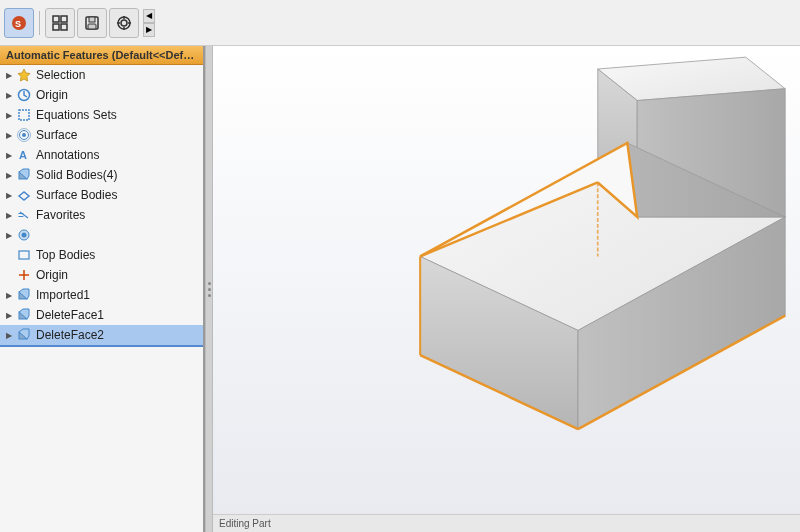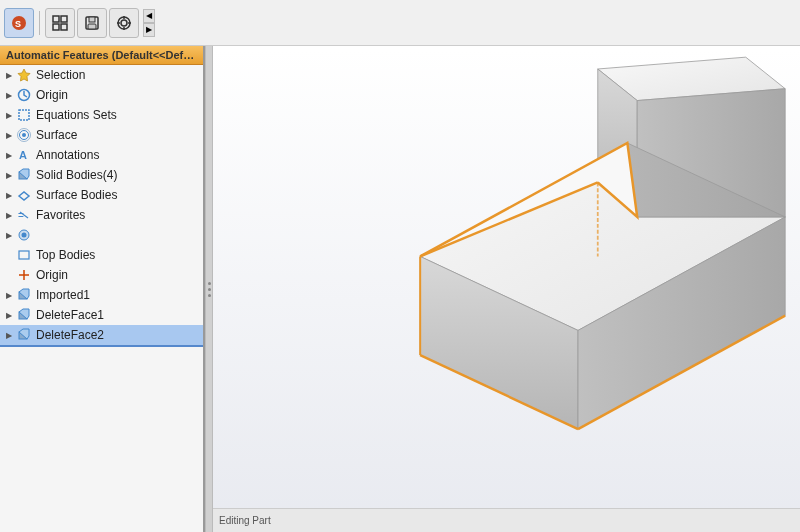--- a/index.html
+++ b/index.html
@@ -168,21 +168,21 @@
       width: 100%;
       height: 100%;
     }
 
     
     .status-bar {
       position: absolute;
       bottom: 0;
       left: 0;
       right: 0;
-      height: 24px;
+      height: 18px;
       background: #e8e8e8;
       border-top: 1px solid #ccc;
       font-size: 10px;
       display: flex;
       align-items: center;
       padding: 0 6px;
       color: #555;
     }
   </style>
 </head>

